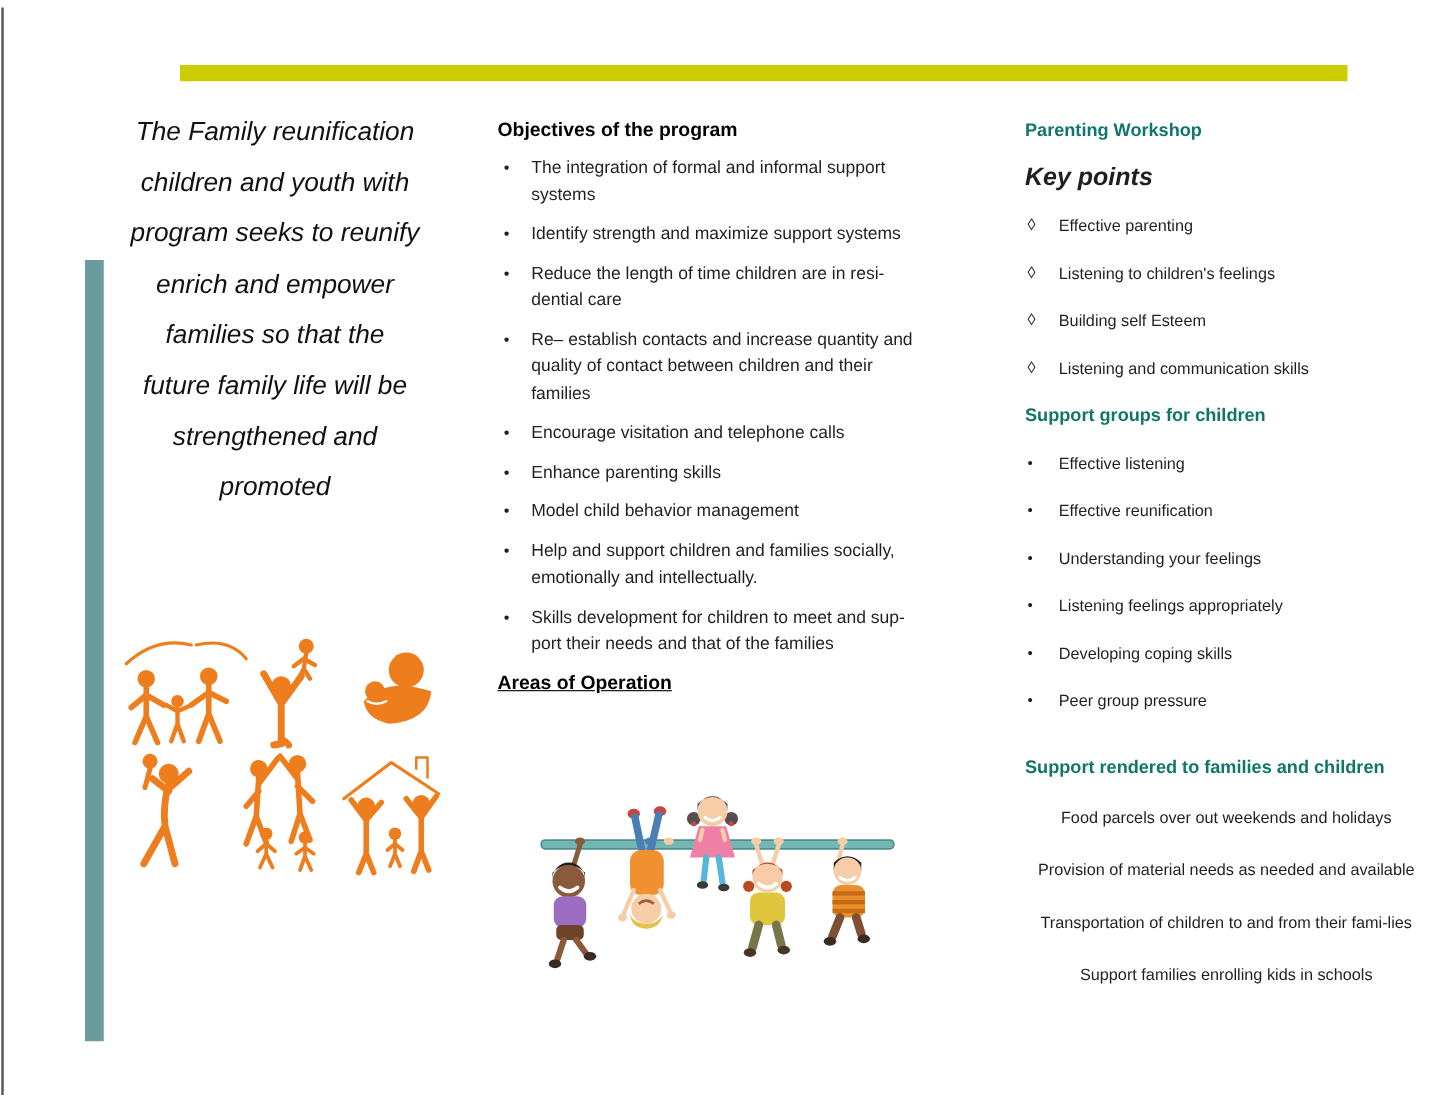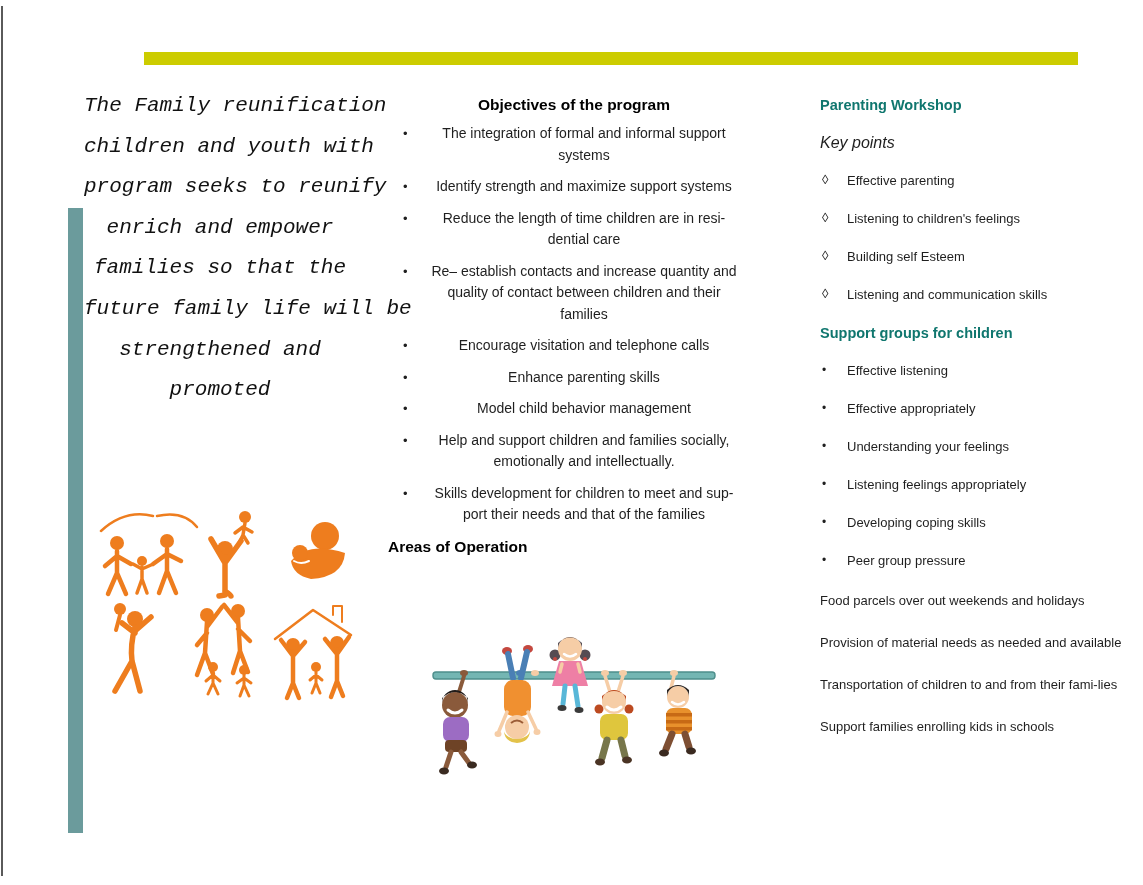--- a/index.html
+++ b/index.html
@@ -6,47 +6,47 @@
   body{
     width:1143px;height:885px;position:relative;background:#ffffff;
     font-family:"Liberation Sans", sans-serif;color:#1f1f1f;overflow:hidden;
   }
   .edge-line{position:absolute;left:1px;top:6px;width:2px;height:870px;background:#5a5a5a;}
   .accent-bar{position:absolute;left:144px;top:52px;width:934px;height:13px;}
   .side-bar{position:absolute;left:68px;top:208px;width:15px;height:625px;}
 
   
   .mission{position:absolute;left:84px;top:86px;width:272px;text-align:center;
-    font-style:italic;font-size:21px;color:#111;font-family:Liberation Mono, monospace;}
+    font-style:italic;font-size:21px;color:#111;}
   .mission .mline{height:40.6px;line-height:40.6px;white-space:nowrap;}
   .family-art{position:absolute;left:95px;top:503px;width:260px;height:198px;}
 
   
-  .mid{position:absolute;left:398px;top:96px;width:352px;text-align:center;}
+  .mid{position:absolute;left:398px;top:96px;width:352px;}
   .sect-h{font-size:15.5px;font-weight:bold;color:#000;margin:0 0 9px 0;}
   ul.blist{list-style:none;margin:0;padding:0;}
   ul.blist li{position:relative;padding-left:27px;margin:0 0 10px 0;
     font-size:14px;line-height:21.5px;max-width:318px;}
   ul.blist li .blt{position:absolute;left:5px;top:0;font-size:13px;}
-  .areas{position:absolute;left:388px;top:538px;width:352px;}
+  .areas{position:absolute;left:398px;top:538px;width:352px;text-decoration:underline;}
   .areas p{margin:9px 0 0 0;font-size:14px;line-height:22px;max-width:340px;}
   .kids-art{position:absolute;left:428px;top:628px;width:292px;height:162px;}
 
   
   .right{position:absolute;left:820px;top:96px;width:322px;}
   .r-h{font-size:14.5px;font-weight:bold;color:#0f766e;margin:0;line-height:18px;}
-  .r-sub{font-size:16px;font-weight:normal;font-style:italic;margin:20px 0 0 0;line-height:17px;}
+  .r-sub{font-size:20px;font-weight:bold;font-style:italic;margin:20px 0 0 0;line-height:17px;}
   ul.rlist{list-style:none;margin:21px 0 0 0;padding:0;}
   ul.rlist li{position:relative;padding-left:27px;margin:0 0 21px 0;
     font-size:13px;line-height:17px;}
   ul.rlist li .blt{position:absolute;left:2px;top:0;font-size:12px;}
   ul.rlist.diam li .blt{font-size:13px;top:-1px;}
   .r-gap{margin-top:22px;}
   .r-big-gap{margin-top:57px;}
-  .plainlines p{margin:20px 0 15px 0;font-size:13px;line-height:22px;max-width:322px;}
+  .plainlines p{margin:20px 0 15px 0;font-size:13px;line-height:22px;max-width:322px;text-align:center;}
   .plainlines p + p{}
 </style>
 </head>
 <body>
 
 <div class="edge-line"></div>
 <div class="accent-bar" style="background:#CCCC00;"></div>
 <div class="side-bar" style="background:#6B9B9C;"></div>
 
 <div class="mission">
@@ -205,26 +205,27 @@
   <ul class="rlist diam">
     <li><span class="blt">◊</span><span>Effective parenting</span></li>
     <li><span class="blt">◊</span><span>Listening to children's feelings</span></li>
     <li><span class="blt">◊</span><span>Building self Esteem</span></li>
     <li><span class="blt">◊</span><span>Listening and communication skills</span></li>
   </ul>
 
   <h2 class="r-h r-gap" style="margin-top:15px;">Support groups for children</h2>
   <ul class="rlist" style="margin-top:20px;">
     <li><span class="blt">•</span><span>Effective listening</span></li>
-    <li><span class="blt">•</span><span>Effective appropriately</span></li>
+    <li><span class="blt">•</span><span>Effective reunification</span></li>
     <li><span class="blt">•</span><span>Understanding your feelings</span></li>
     <li><span class="blt">•</span><span>Listening feelings appropriately</span></li>
     <li><span class="blt">•</span><span>Developing coping skills</span></li>
     <li><span class="blt">•</span><span>Peer group pressure</span></li>
   </ul>
 
+  <h2 class="r-h r-big-gap" style="margin-top:36px;">Support rendered to families and children</h2>
   <div class="plainlines">
     <p>Food parcels over out weekends and holidays</p>
     <p>Provision of material needs as needed and available</p>
     <p>Transportation of children to and from their fami-lies</p>
     <p>Support families enrolling kids in schools</p>
   </div>
 </div>
 
 </body></html>

